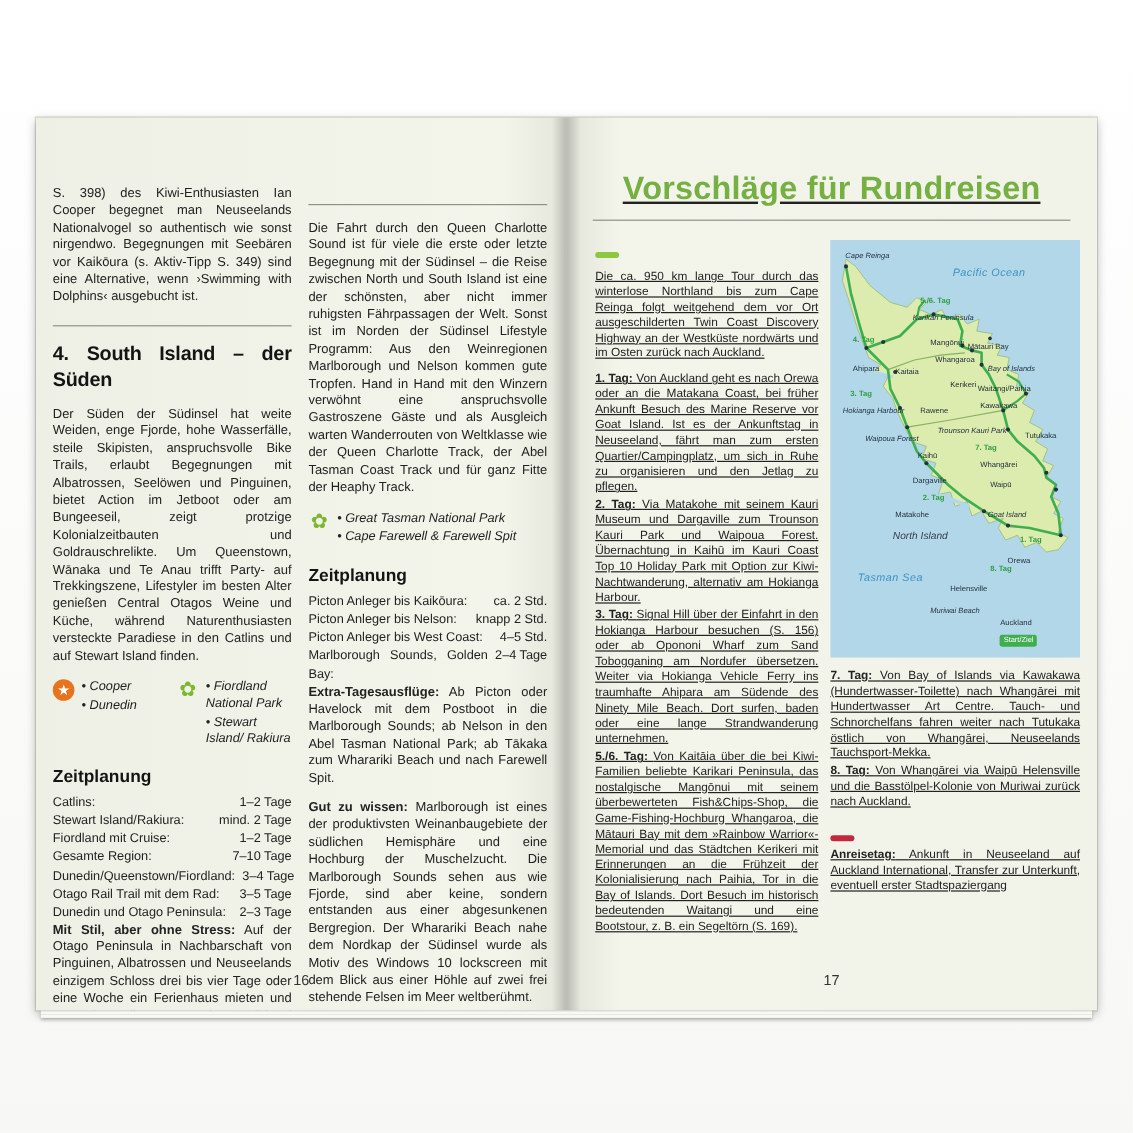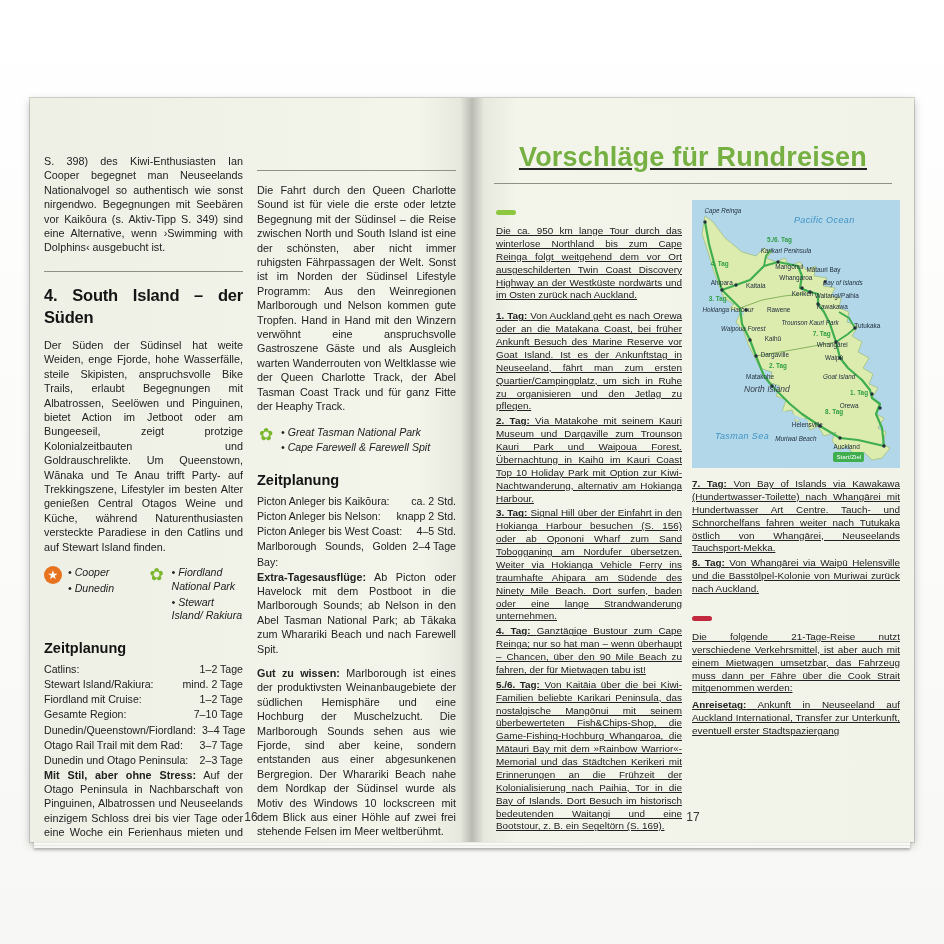--- a/index.html
+++ b/index.html
@@ -42,21 +42,21 @@
   .rp-left{width:186px;font-size:9.9px;line-height:1.3;text-align:justify;}
   .rp-right{width:208px;font-size:9.9px;line-height:1.3;text-align:justify;}
   .rp-left p,.rp-right p{margin:0 0 8px;}
   .tour-head{display:flex;gap:7px;margin:4px 0 10px;}
   .dash{flex:0 0 20px;height:5px;border-radius:2.5px;margin-top:6px;}
   .dash.green{background:#8dc63f;}
   .dash.red{background:#c2283e;}
   .tour-title{font-size:14px;font-weight:bold;line-height:1.25;color:#141414;text-align:left;}
   p.day{margin:0 0 2px;}
   
-  .map{position:relative;width:208px;height:268px;background:#b2d7e8;overflow:hidden;margin-bottom:10px;}
+  .map{position:relative;width:208px;height:348px;background:#b2d7e8;overflow:hidden;margin-bottom:10px;}
   .map svg{position:absolute;inset:0;}
   .ml{position:absolute;white-space:nowrap;transform:translateY(-50%);font-size:6.4px;color:#1d2b38;}
   .ml.town{font-size:6.4px;}
   .ml.pl{font-style:italic;font-size:6.3px;color:#233240;}
   .ml.ocean{font-style:italic;font-size:9px;color:#3f93c7;letter-spacing:.4px;}
   .ml.region{font-style:italic;font-size:8.5px;color:#37424c;}
   .ml.day{font-weight:bold;font-size:6.4px;color:#2f9e44;}
   .ml.badge{background:#3fae4f;color:#fff;font-size:6.2px;padding:1px 3px;border-radius:2px;}
 </style>
 </head>
@@ -105,21 +105,21 @@
               <div class="zp-row">
                 <span>Gesamte Region:</span>
                 <span class="v">7–10 Tage</span>
               </div>
               <div class="zp-row">
                 <span>Dunedin/Queenstown/Fiordland:</span>
                 <span class="v">3–4 Tage</span>
               </div>
               <div class="zp-row">
                 <span>Otago Rail Trail mit dem Rad:</span>
-                <span class="v">3–7 Tage</span>
+                <span class="v">3–5 Tage</span>
               </div>
               <div class="zp-row">
                 <span>Dunedin und Otago Peninsula:</span>
                 <span class="v">2–3 Tage</span>
               </div>
             </div>
           <p class="lead-para"><b class="lead">Mit Stil, aber ohne Stress:</b> <span>Auf der Otago Peninsula in Nachbarschaft von Pinguinen, Albatrossen und Neuseelands einzigem Schloss drei bis vier Tage oder eine Woche ein Ferienhaus mieten und von dort die Natur der Halbinsel erkunden, Dunedins Kultur und Kulinaria genießen und einen Tagesausflug in die Catlins machen – das ist Urlaub vom Rundreisestress.</span></p>
 
         </div>
 
@@ -167,21 +167,20 @@
       <div class="rp-cols">
         <div class="rp-left">
           <div class="tour-head">
             <span class="dash green"></span>
           </div>
           <p>Die ca. 950 km lange Tour durch das winterlose Northland bis zum Cape Reinga folgt weitgehend dem vor Ort ausgeschilderten Twin Coast Discovery Highway an der Westküste nordwärts und im Osten zurück nach Auckland.</p>
           <div>
               <p class="day"><b>1. Tag: </b>Von Auckland geht es nach Orewa oder an die Matakana Coast, bei früher Ankunft Besuch des Marine Reserve vor Goat Island. Ist es der Ankunftstag in Neuseeland, fährt man zum ersten Quartier/Campingplatz, um sich in Ruhe zu organisieren und den Jetlag zu pflegen.</p>
               <p class="day"><b>2. Tag: </b>Via Matakohe mit seinem Kauri Museum und Dargaville zum Trounson Kauri Park und Waipoua Forest. Übernachtung in Kaihū im Kauri Coast Top 10 Holiday Park mit Option zur Kiwi-Nachtwanderung, alternativ am Hokianga Harbour.</p>
               <p class="day"><b>3. Tag: </b>Signal Hill über der Einfahrt in den Hokianga Harbour besuchen (S. 156) oder ab Opononi Wharf zum Sand Tobogganing am Nordufer übersetzen. Weiter via Hokianga Vehicle Ferry ins traumhafte Ahipara am Südende des Ninety Mile Beach. Dort surfen, baden oder eine lange Strandwanderung unternehmen.</p>
-              <p class="day"><b>4. Tag: </b>Ganztägige Bustour zum Cape Reinga; nur so hat man – wenn überhaupt – Chancen, über den 90 Mile Beach zu fahren, der für Mietwagen tabu ist!</p>
               <p class="day"><b>5./6. Tag: </b>Von Kaitāia über die bei Kiwi-Familien beliebte Karikari Peninsula, das nostalgische Mangōnui mit seinem überbewerteten Fish&amp;Chips-Shop, die Game-Fishing-Hochburg Whangaroa, die Mātauri Bay mit dem »Rainbow Warrior«-Memorial und das Städtchen Kerikeri mit Erinnerungen an die Frühzeit der Kolonialisierung nach Paihia, Tor in die Bay of Islands. Dort Besuch im historisch bedeutenden Waitangi und eine Bootstour, z. B. ein Segeltörn (S. 169).</p>
             </div>
         </div>
 
         <div class="rp-right">
           <div class="map">
             <svg viewBox="0 0 208 268" width="208" height="268">
               <rect x="0" y="0" width="208" height="268" fill="#b2d7e8"></rect>
               <path fill="#dcebae" stroke="#9cbb78" stroke-width="0.7" d="
                 M 13,16 L 21,22 L 33,38 L 50,52 L 64,56 L 72,48 L 80,52 L 74,58 L 84,62 L 93,58
@@ -250,35 +249,34 @@
                 <span class="ml town" style="left: 60%; top: 54%;">Whangārei</span>
                 <span class="ml town" style="left: 33%; top: 58%;">Dargaville</span>
                 <span class="ml town" style="left: 64%; top: 59%;">Waipū</span>
                 <span class="ml day" style="left: 37%; top: 62%;">2. Tag</span>
                 <span class="ml town" style="left: 26%; top: 66%;">Matakohe</span>
                 <span class="ml pl" style="left: 63%; top: 66%;">Goat Island</span>
                 <span class="ml region" style="left: 25%; top: 71%;">North Island</span>
                 <span class="ml day" style="left: 76%; top: 72%;">1. Tag</span>
                 <span class="ml town" style="left: 71%; top: 77%;">Orewa</span>
                 <span class="ml day" style="left: 64%; top: 79%;">8. Tag</span>
-                <span class="ml ocean" style="left: 11%; top: 81%; margin-top: 20px;">Tasman Sea</span>
+                <span class="ml ocean" style="left: 11%; top: 81%;">Tasman Sea</span>
                 <span class="ml town" style="left: 48%; top: 84%;">Helensville</span>
                 <span class="ml pl" style="left: 40%; top: 89%;">Muriwai Beach</span>
                 <span class="ml town" style="left: 68%; top: 92%;">Auckland</span>
                 <span class="ml badge" style="left: 68%; top: 96%;">Start/Ziel</span>
               </div>
           </div>
           <div>
               <p class="day"><b>7. Tag: </b>Von Bay of Islands via Kawakawa (Hundertwasser-Toilette) nach Whangārei mit Hundertwasser Art Centre. Tauch- und Schnorchelfans fahren weiter nach Tutukaka östlich von Whangārei, Neuseelands Tauchsport-Mekka.</p>
               <p class="day"><b>8. Tag: </b>Von Whangārei via Waipū Helensville und die Basstölpel-Kolonie von Muriwai zurück nach Auckland.</p>
             </div>
           <div class="tour-head" style="margin-top:14px;">
             <span class="dash red"></span>
           </div>
-          <p>Die folgende 21-Tage-Reise nutzt verschiedene Verkehrsmittel, ist aber auch mit einem Mietwagen umsetzbar, das Fahrzeug muss dann per Fähre über die Cook Strait mitgenommen werden:</p>
           <p style="margin-top:-4px;"><b class="lead">Anreisetag:</b> <span>Ankunft in Neuseeland auf Auckland International, Transfer zur Unterkunft, eventuell erster Stadtspaziergang</span></p>
         </div>
       </div>
       <div class="pagenum">17</div>
     </div>
 
     <div class="spine"></div>
   </div>
 </div>
 

